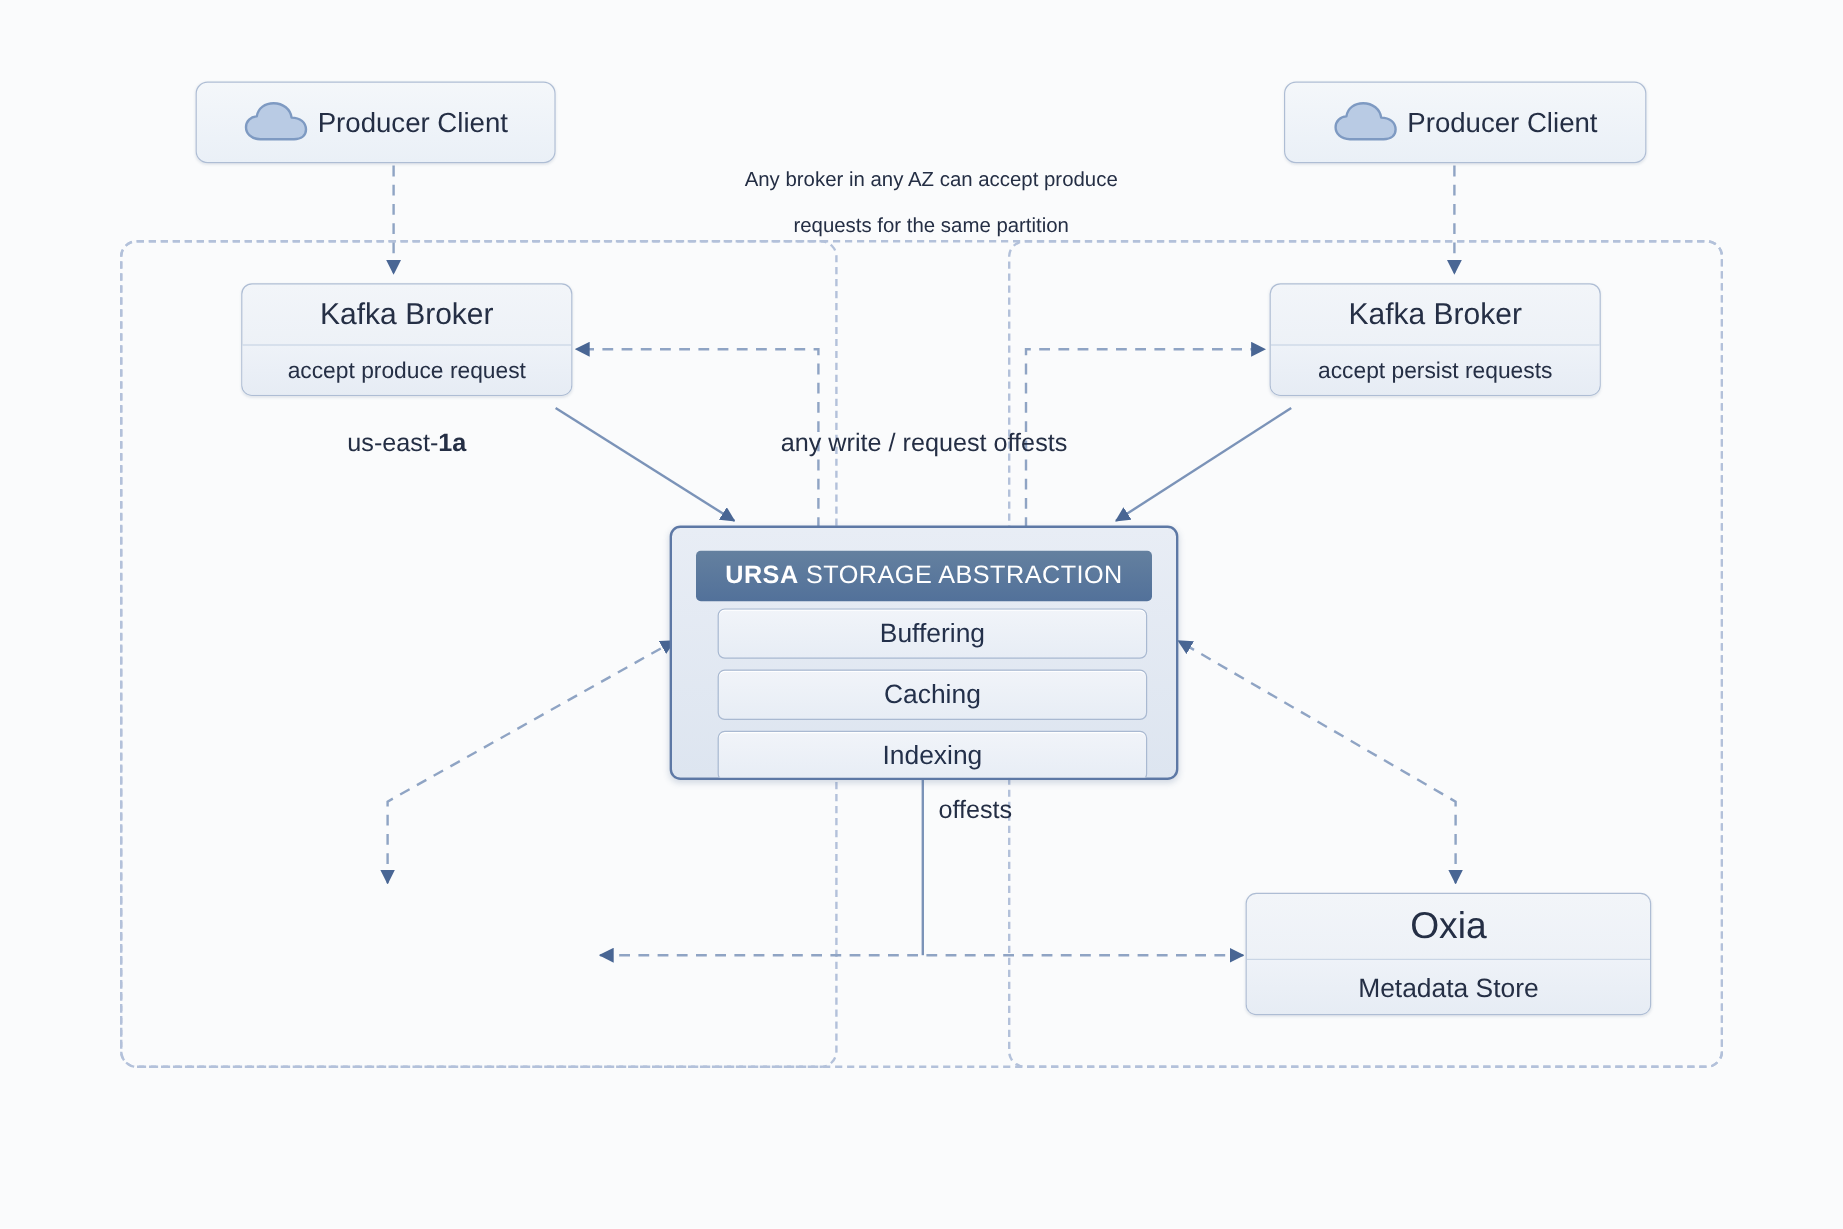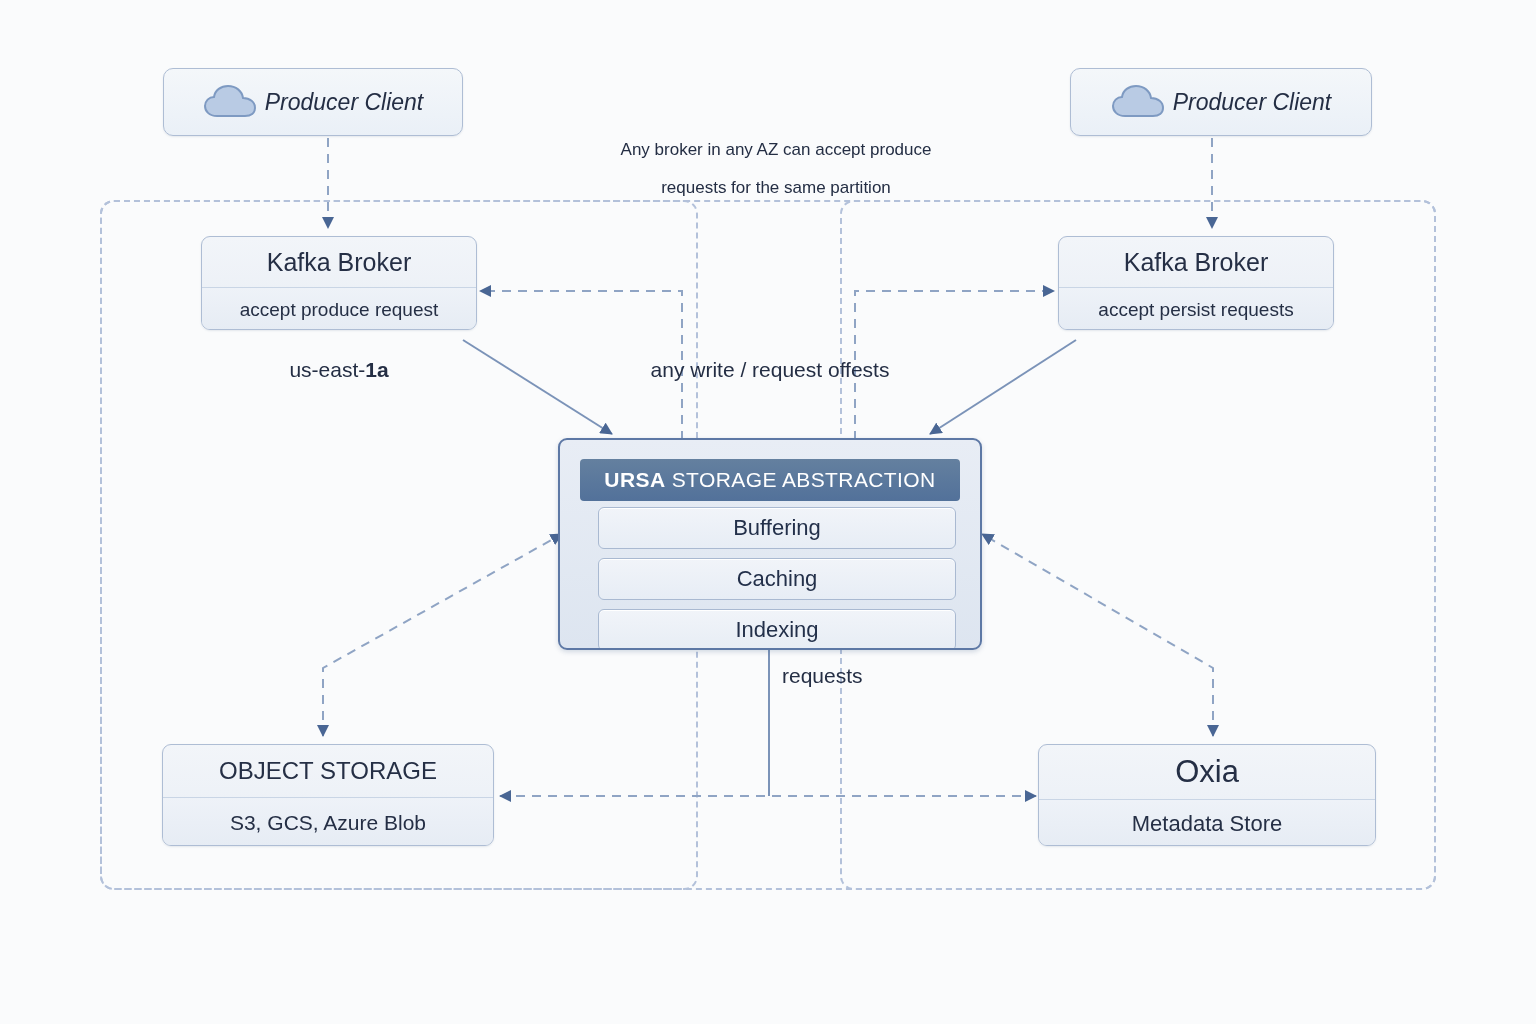--- a/index.html
+++ b/index.html
@@ -51,21 +51,20 @@
 
   
   .producer {
     height: 68px;
     display: flex;
     align-items: center;
     justify-content: center;
     gap: 8px;
     background: linear-gradient(180deg, #f4f7fa 0%, #eaf0f7 100%);
     border-radius: 10px;
-    font-style: italic;
   }
   .producer .label {
     font-size: 23px;
     color: #242e44;
   }
   .cloud-icon { width: 54px; height: 34px; display:block; }
 
   
   .broker { width: 276px; height: 94px; }
   .broker .title {
@@ -243,25 +242,21 @@
 
   <div id="ursa" class="node" style="left:558px; top:438px;">
     <div class="ursa-head">
       <span class="strong">URSA</span><span> STORAGE ABSTRACTION</span>
     </div>
     <div class="ursa-row">Buffering</div>
     <div class="ursa-row">Caching</div>
     <div class="ursa-row">Indexing</div>
   </div>
 
-  <div class="annot edge" style="left:782px; top:664px; width:140px; text-align:left;">requests</div>
-
-  <div class="node store" style="left:162px; top:744px;">
-    <div class="title">OBJECT STORAGE</div>
-    <div class="sub">S3, GCS, Azure Blob</div>
-  </div>
+  <div class="annot edge" style="left:782px; top:664px; width:140px; text-align:left;">offests</div>
+
 
   <div class="node store big" style="left:1038px; top:744px; width:338px;">
     <div class="title">Oxia</div>
     <div class="sub">Metadata Store</div>
   </div>
 
 </div>
 
 </body></html>

